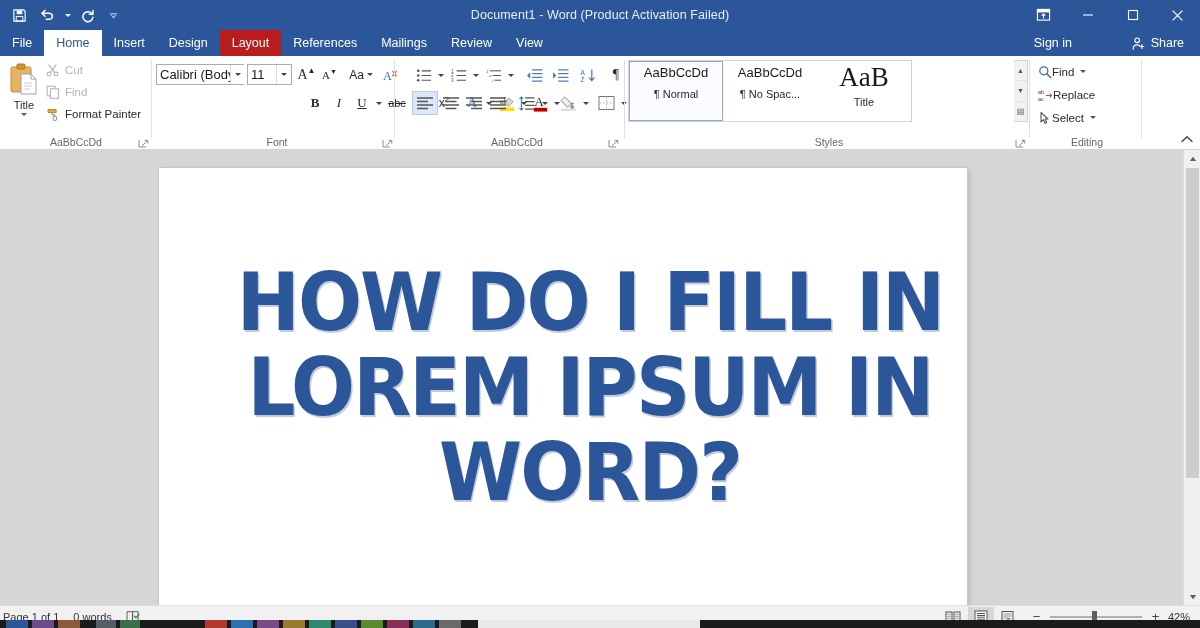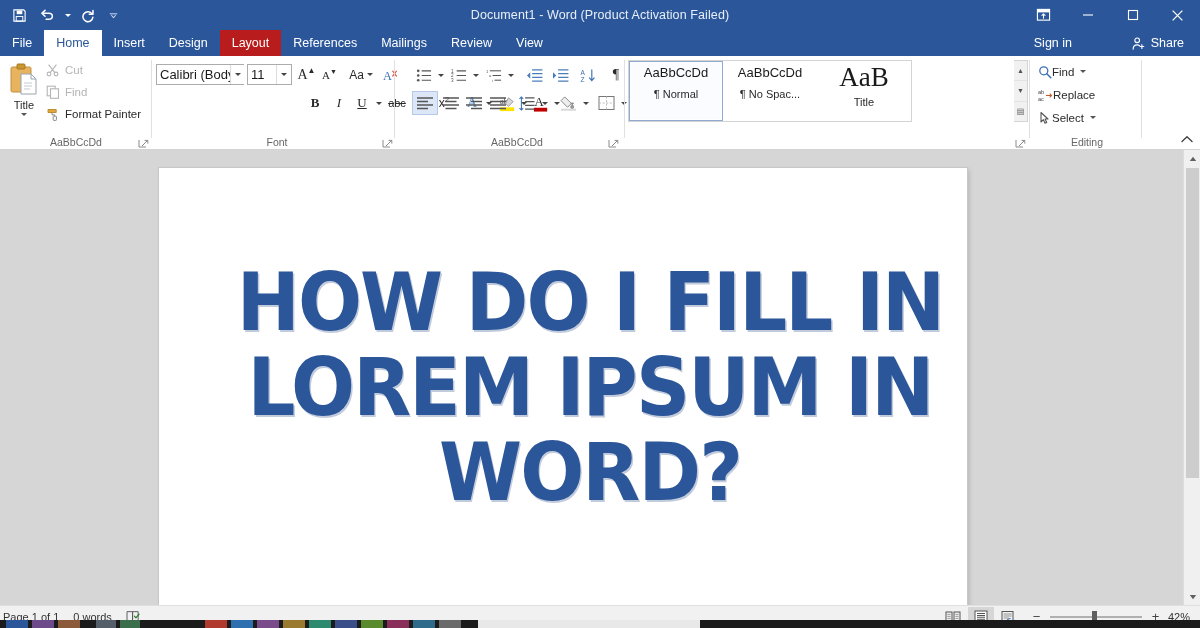--- a/index.html
+++ b/index.html
@@ -582,20 +582,21 @@
           <span class="style-prev" style="color:#1a1a1a;font-size:27px;line-height:30px;font-family:'Liberation Serif',serif;">AaB</span>
           <span class="style-name">Title</span>
         </div>
       </div>
       <div class="style-scroll" style="left:386px;">
         <div class="ss-btn">▲</div>
         <div class="ss-btn">▼</div>
         <div class="ss-btn" style="font-size:8px;">▤</div>
       </div>
 
+      <div class="grp-label">Styles</div>
       <div class="dlg-launch" style="right:4px;">
         <svg width="11" height="11" viewBox="0 0 11 11">
             <path d="M1 1v7h7" fill="none" stroke="#8a8a8a" stroke-width="1"></path>
             <path d="M9.6 1.4L4 7" stroke="#8a8a8a" stroke-width="1"></path>
             <path d="M6.6 1.4h3.2v3.2" fill="none" stroke="#8a8a8a" stroke-width="1"></path>
           </svg>
       </div>
       <div class="grp-sep" style="right:0;"></div>
     </div>
 

